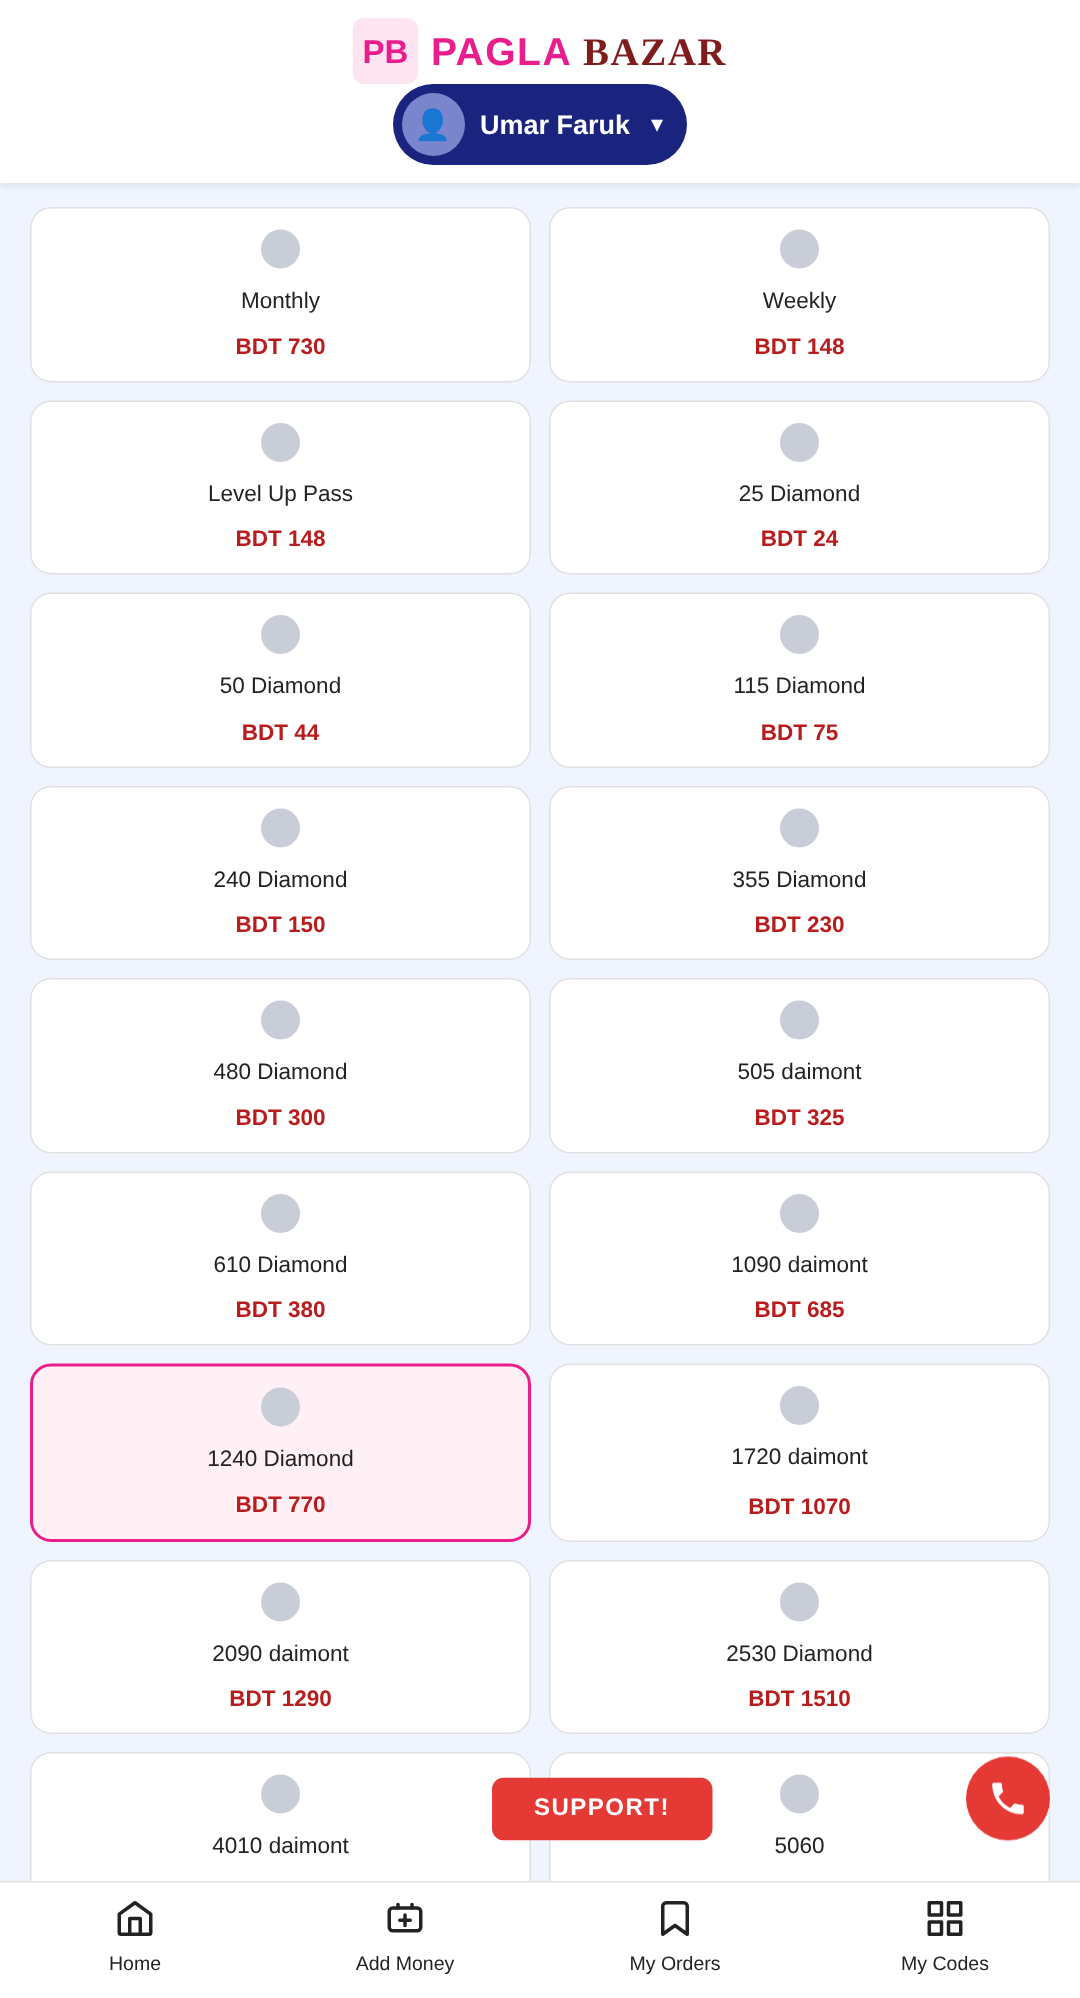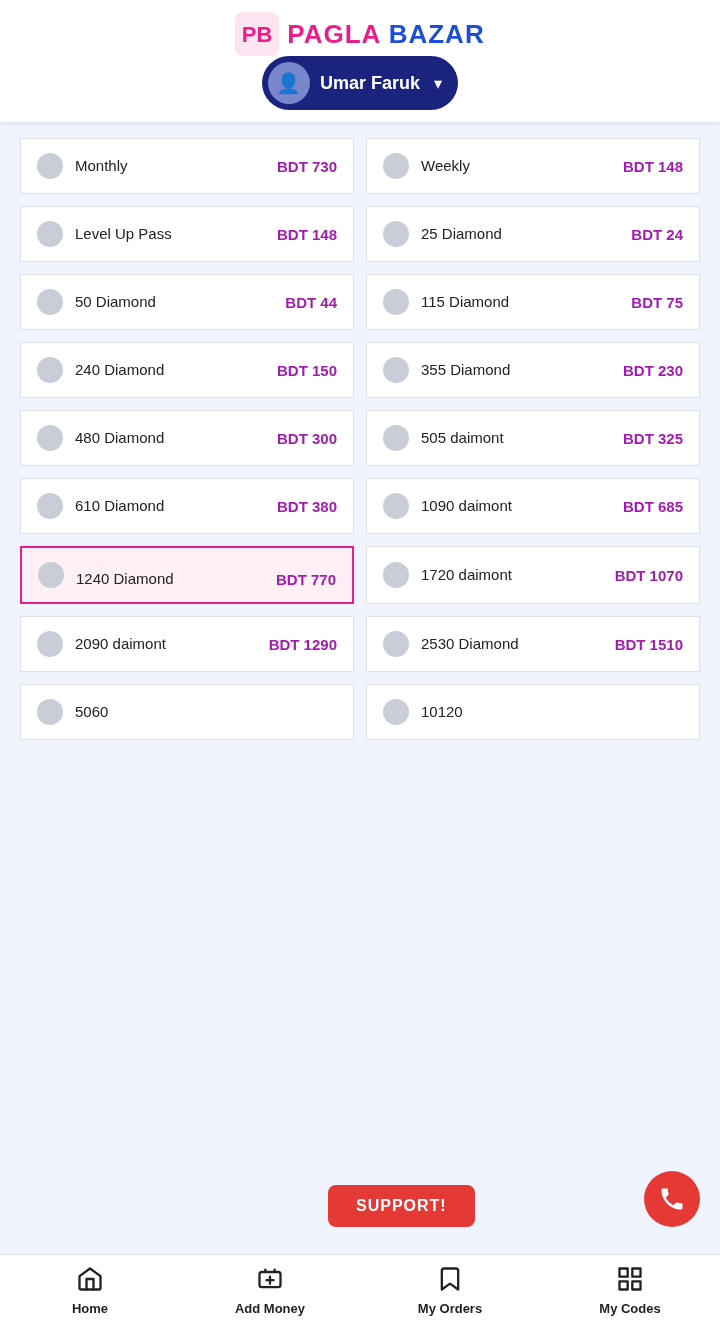--- a/index.html
+++ b/index.html
@@ -34,21 +34,21 @@
     .logo-icon {
       width: 44px;
       height: 44px;
     }
     .logo-text {
       font-size: 26px;
       font-weight: 800;
       letter-spacing: 1px;
     }
     .logo-pagla { color: #e91e8c; }
-    .logo-bazar { color: #1d4ed8; }
+    .logo-bazar { color: #7f1d1d; font-family: Liberation Serif, serif; }
 
     .user-btn {
       background: #1a237e;
       border-radius: 40px;
       display: flex;
       align-items: center;
       gap: 10px;
       padding: 6px 16px 6px 6px;
       cursor: pointer;
       border: none;
@@ -85,32 +85,32 @@
     
     .package-grid {
       display: grid;
       grid-template-columns: 1fr 1fr;
       gap: 12px;
     }
 
     .package-card {
       background: #fff;
       border: 1.5px solid #e0e0e0;
-      border-radius: 0;
+      border-radius: 14px;
       padding: 14px 16px;
       display: flex;
       align-items: center;
       gap: 12px;
       cursor: pointer;
       transition: border-color 0.2s;
+      flex-direction: column;
     }
     .package-card.selected {
       border: 2px solid #e91e8c;
       background: #fff0f6;
-      align-items: flex-end;
     }
 
     .radio-circle {
       width: 26px;
       height: 26px;
       border-radius: 50%;
       background: #c8cdd8;
       flex-shrink: 0;
     }
 
@@ -119,21 +119,21 @@
     }
     .package-name {
       font-size: 15px;
       font-weight: 500;
       color: #222;
       line-height: 1.3;
     }
     .package-price {
       font-size: 15px;
       font-weight: 700;
-      color: #a21caf;
+      color: #b91c1c;
       white-space: nowrap;
     }
 
     
     .support-btn {
       position: fixed;
       bottom: 105px;
       left: 50%;
       transform: translateX(-60px);
       background: #e53935;
@@ -193,21 +193,21 @@
       flex: 1;
     }
     .nav-icon {
       font-size: 26px;
       line-height: 1;
       color: #222;
     }
     .nav-label {
       font-size: 13px;
       color: #222;
-      font-weight: 700;
+      font-weight: 400;
     }
   </style>
 </head>
 <body>
 
 <div class="header">
   <div class="logo-area">
     <svg class="logo-icon" viewBox="0 0 44 44">
       <rect width="44" height="44" rx="8" fill="#e91e8c" opacity="0.12"></rect>
       <text x="22" y="30" text-anchor="middle" font-size="22" font-weight="900" fill="#e91e8c">PB</text>
@@ -332,20 +332,27 @@
         <div class="package-name">2090 daimont</div>
       </div>
       <div class="package-price">BDT 1290</div>
     </div>
       <div class="package-card">
       <div class="radio-circle"></div>
       <div class="package-info">
         <div class="package-name">2530 Diamond</div>
       </div>
       <div class="package-price">BDT 1510</div>
+    </div>
+      <div class="package-card">
+      <div class="radio-circle"></div>
+      <div class="package-info">
+        <div class="package-name">4010 daimont</div>
+      </div>
+      <div class="package-price">BDT 2...</div>
     </div>
       <div class="package-card">
       <div class="radio-circle"></div>
       <div class="package-info">
         <div class="package-name">5060</div>
       </div>
       <div class="package-price"></div>
     </div>
       <div class="package-card">
       <div class="radio-circle"></div>

